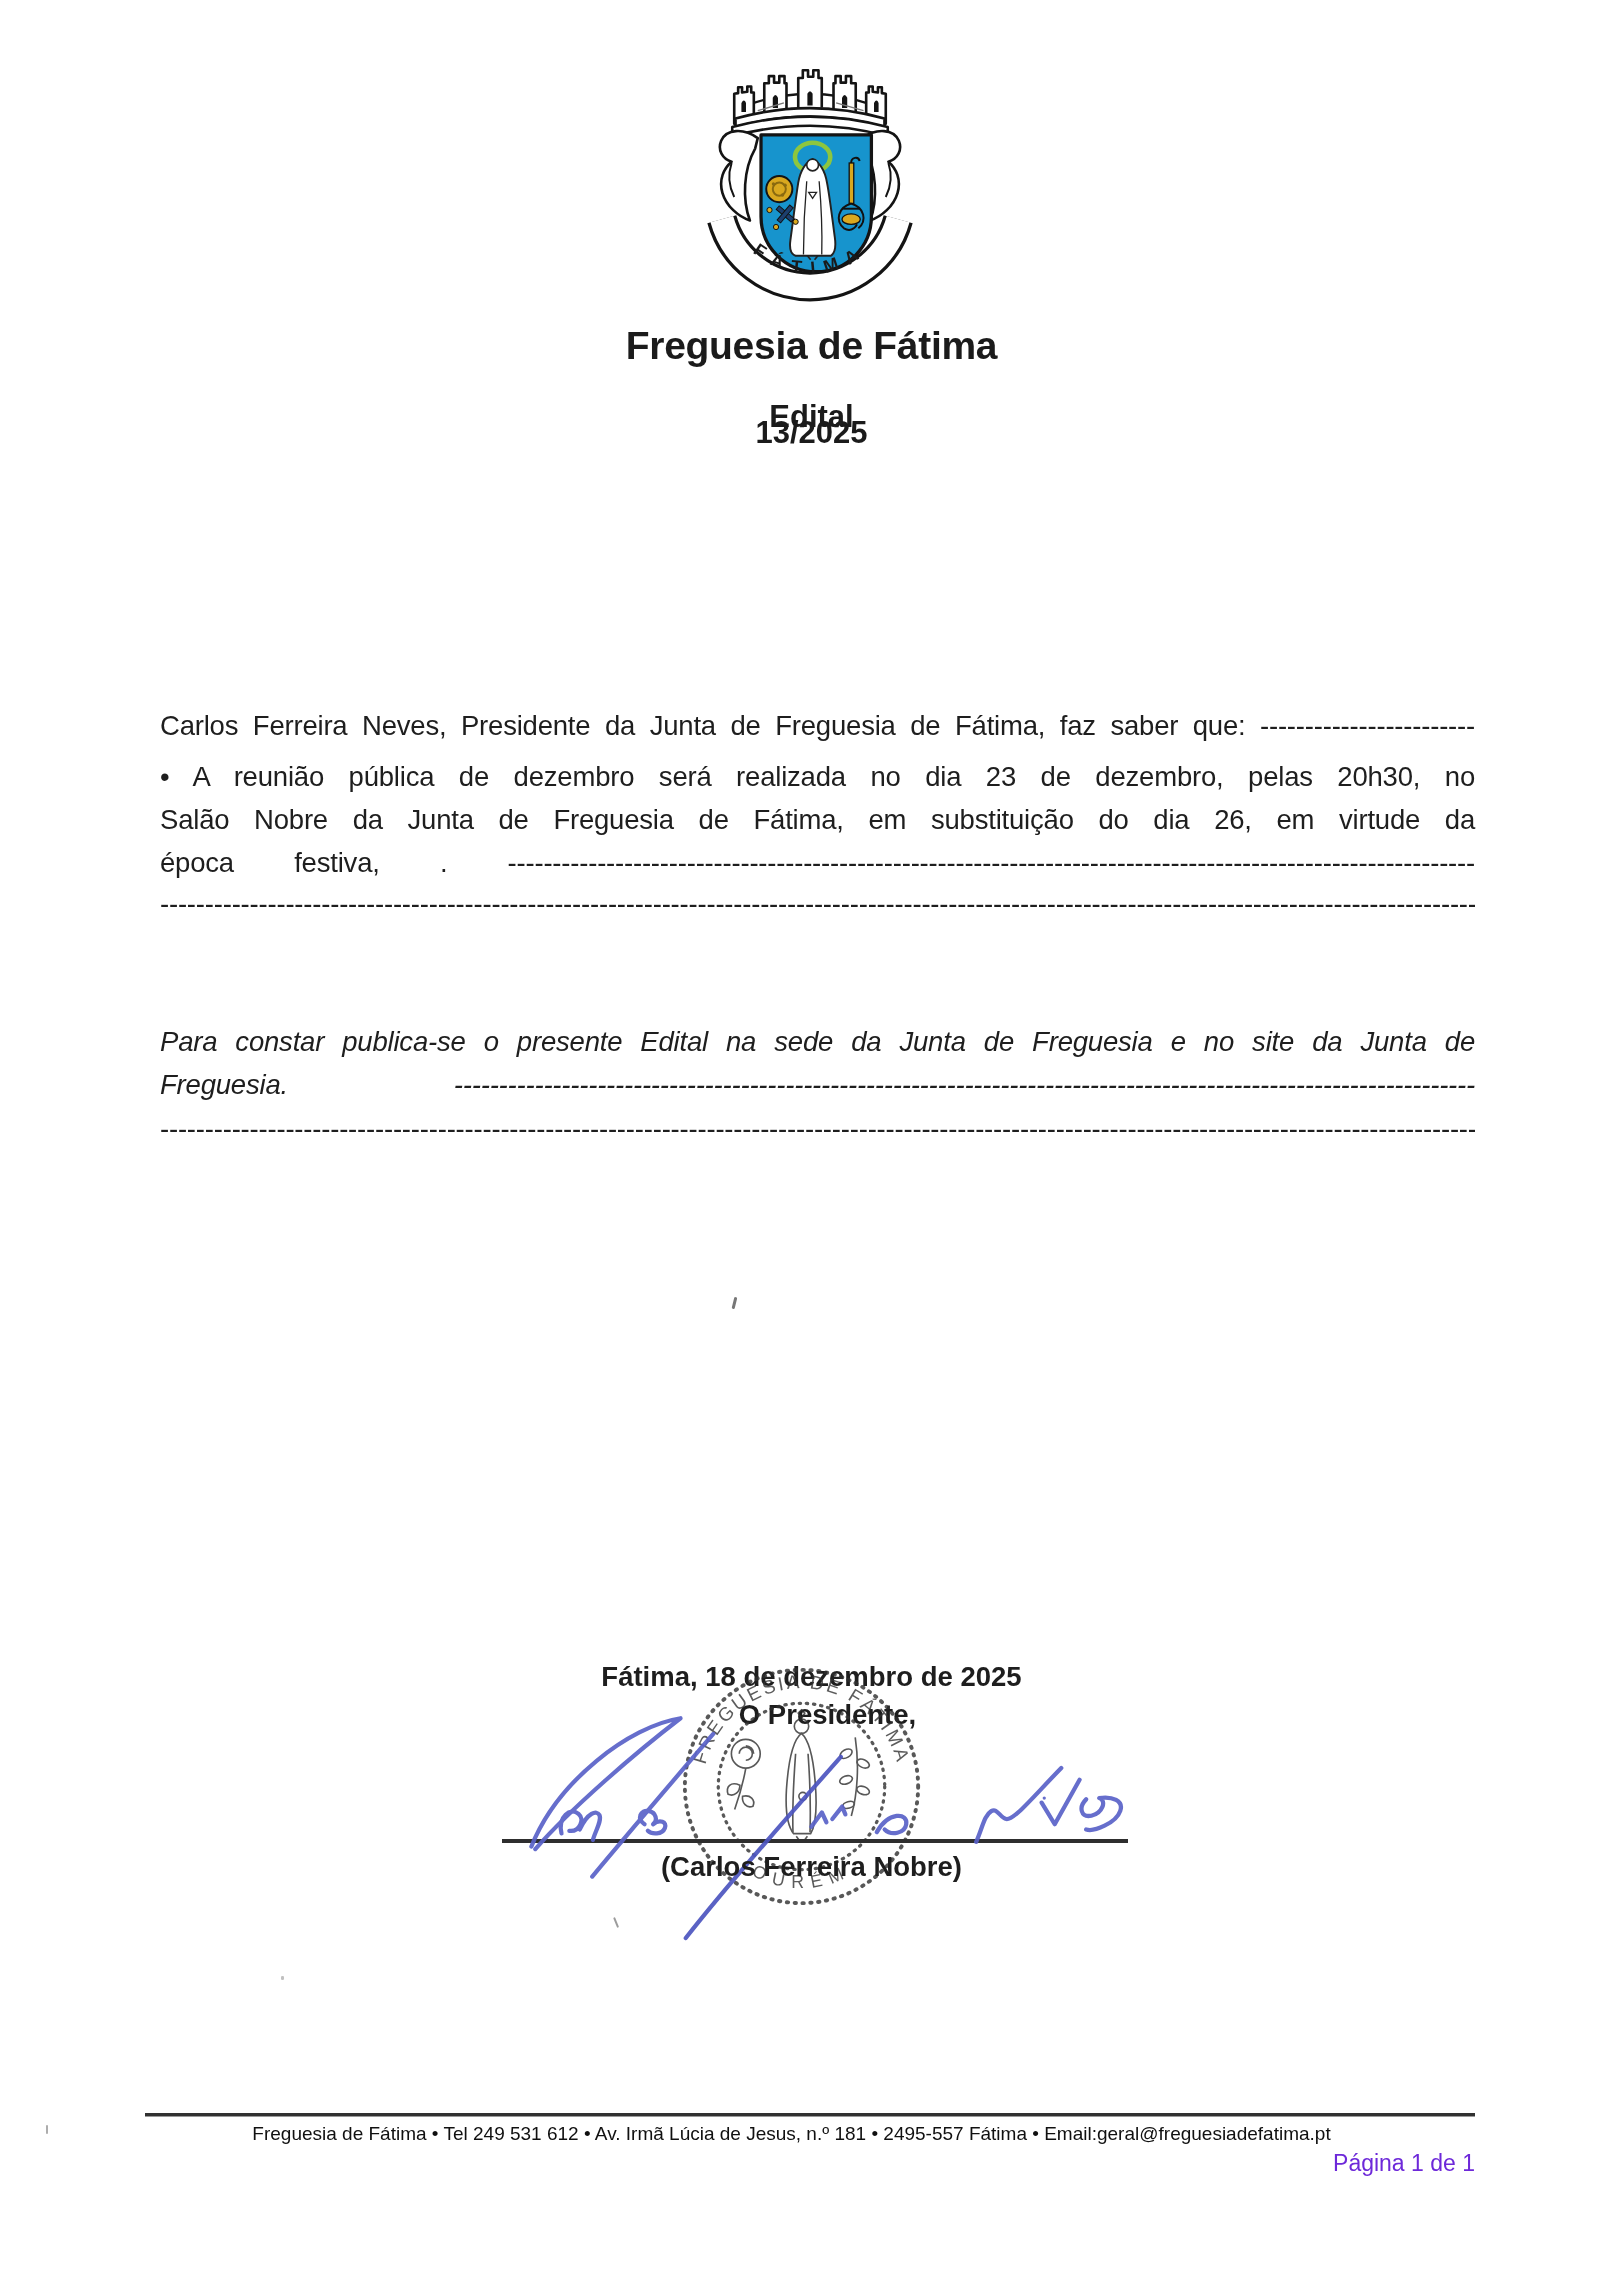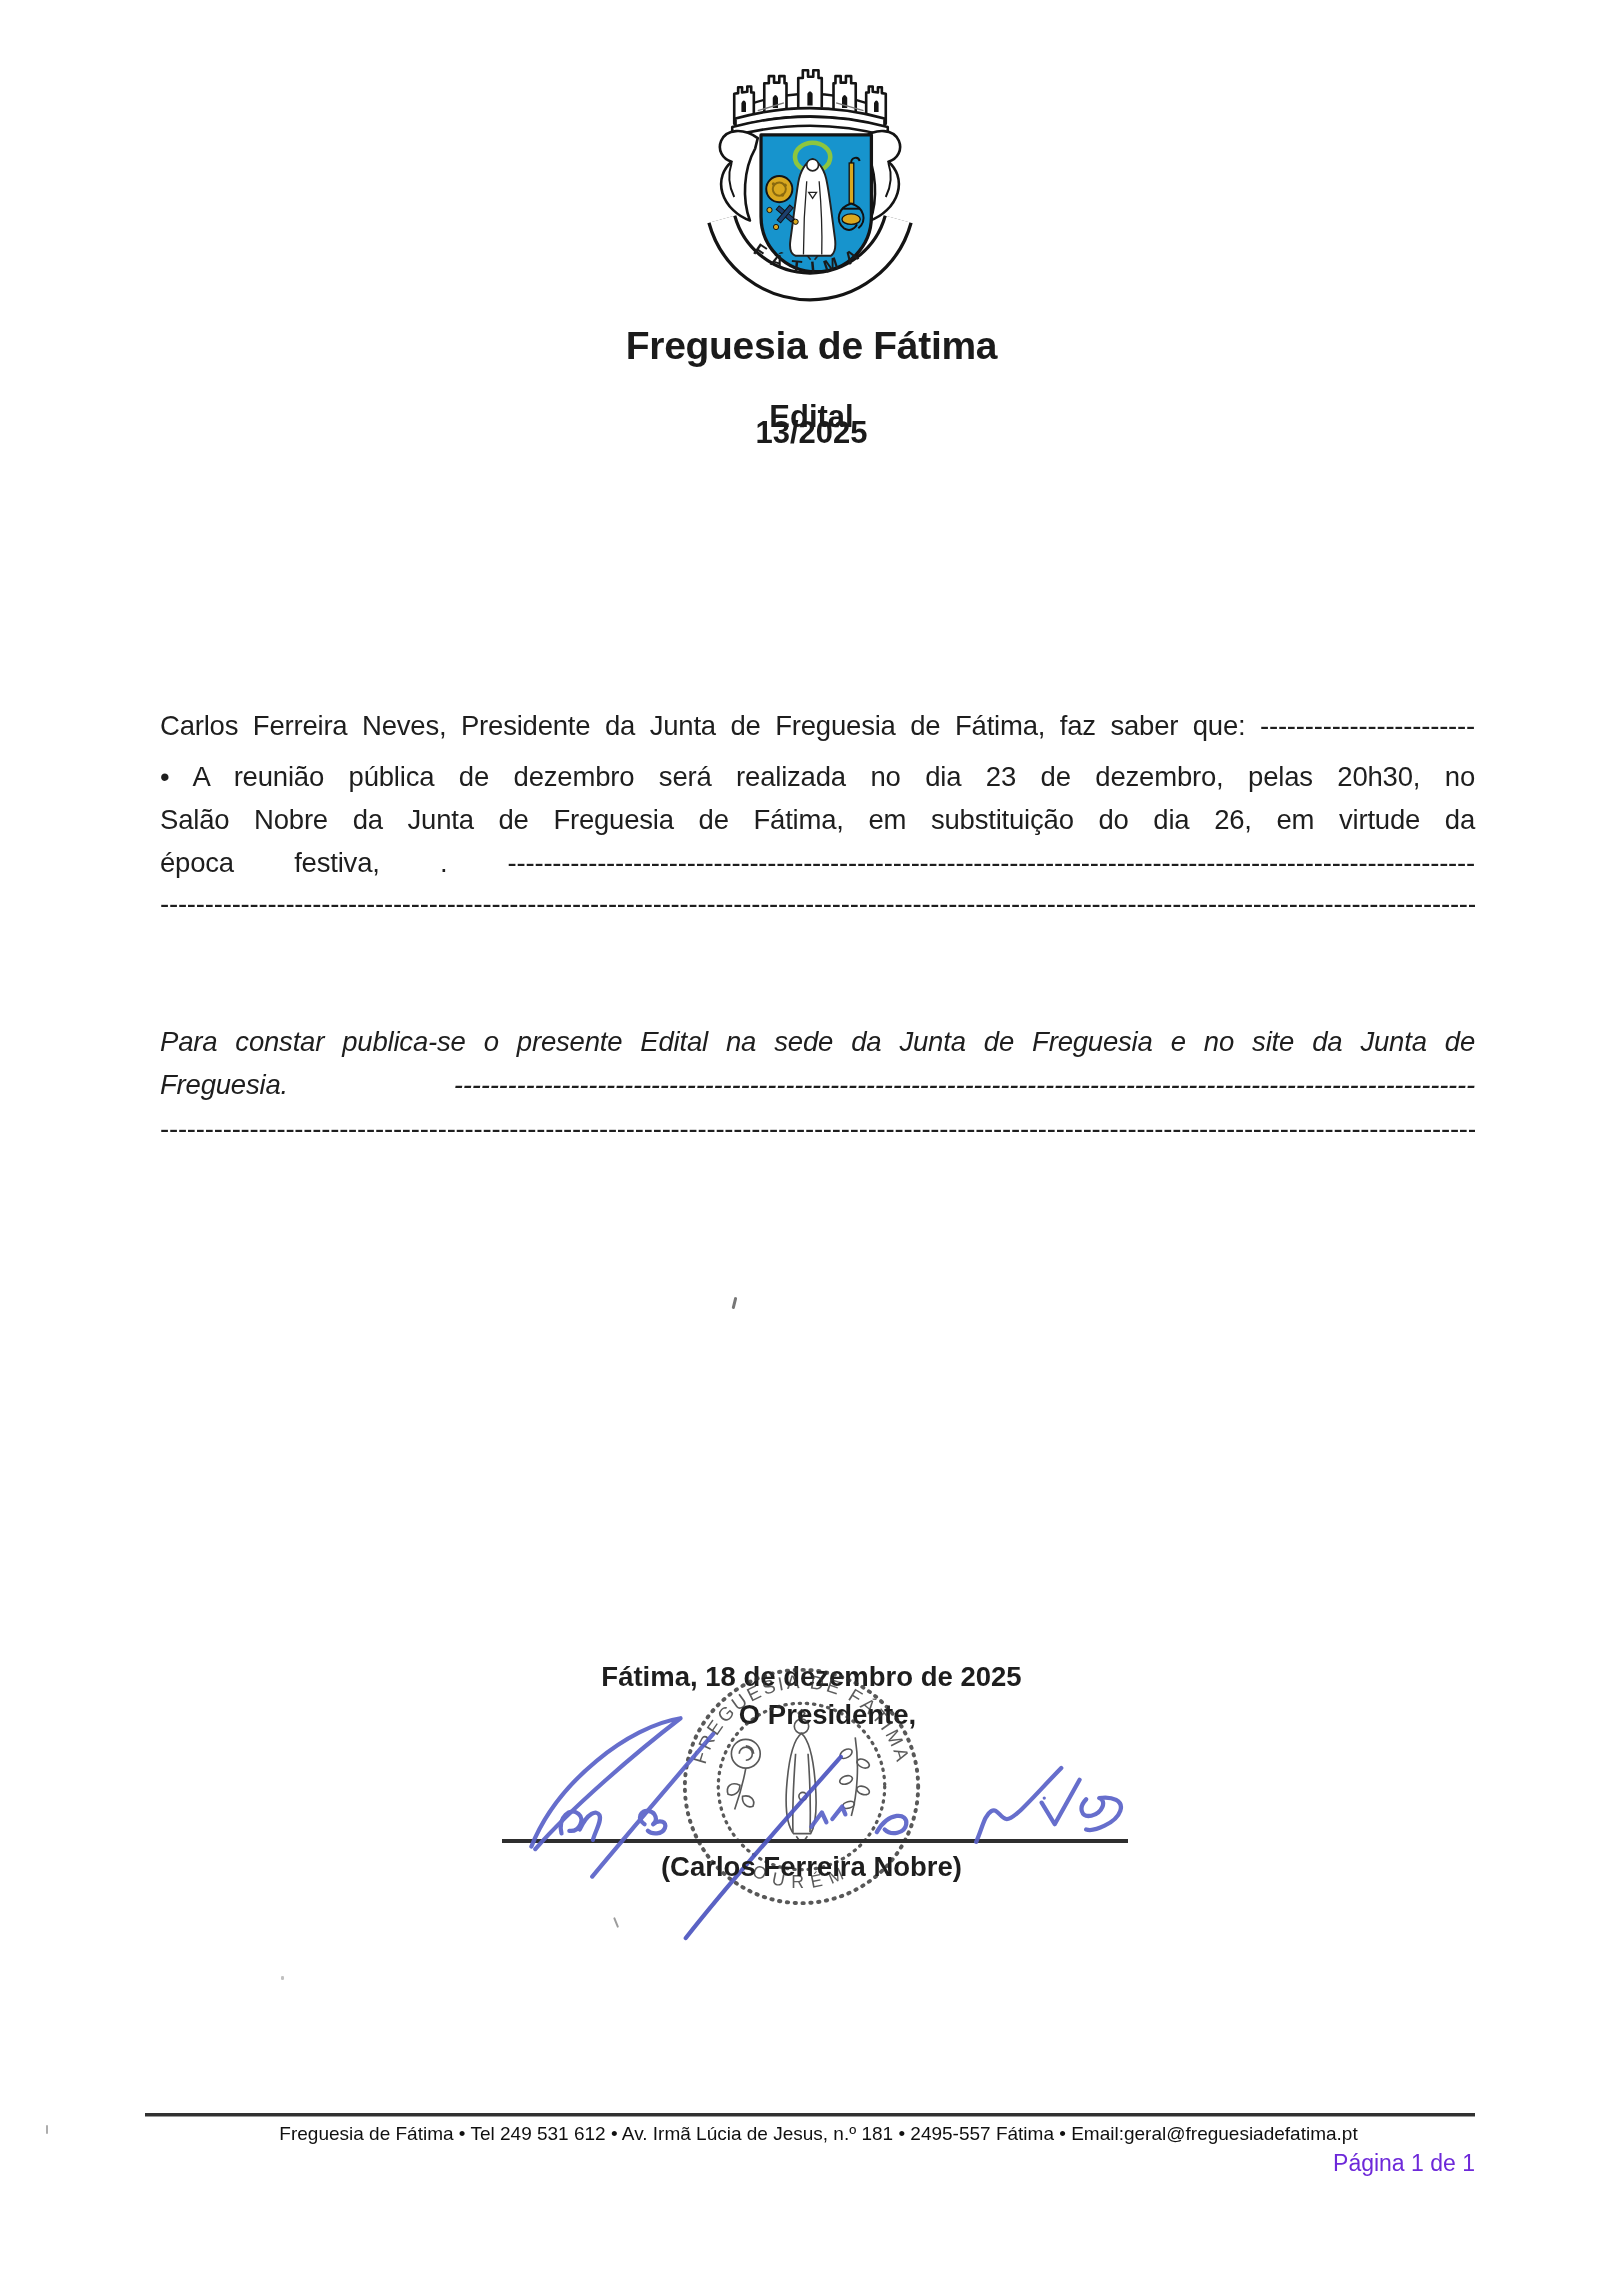--- a/index.html
+++ b/index.html
@@ -26,21 +26,21 @@
   #place-date{top:1655px;z-index:2;}
   #role{top:1693px;z-index:2;margin-left:16px;}
   #stamp{left:677px;top:1662px;width:249px;height:249px;z-index:3;}
   #sig-line{left:502px;top:1839px;width:626px;height:3.9px;background:#2e2e2e;z-index:4;}
   #sig-ink{left:484px;top:1662px;width:694px;height:314px;z-index:5;}
   #signer{top:1845px;z-index:6;}
   
   #footer-rule{left:145px;top:2113px;width:1330px;height:3.3px;background:#313131;
                border-bottom:1.3px solid #9a9a9a;z-index:1;}
   #footer-contact{left:0;width:1583px;text-align:center;top:2122px;font-size:19px;
-                  line-height:23.6px;color:#101010;margin-left:27px;}
+                  line-height:23.6px;color:#101010;}
   #page-number{left:160px;width:1315px;text-align:right;top:2150px;font-size:23px;
                line-height:26px;color:#6d28d9;}
   
   .artifact{background:#4a4a4a;border-radius:1.3px;}
   #art1{left:733px;top:1297px;width:2.6px;height:11.8px;transform:rotate(14deg);opacity:.75;}
   #art2{left:615px;top:1917px;width:2px;height:10.5px;transform:rotate(-22deg);opacity:.55;}
   #art3{left:281px;top:1976px;width:3.3px;height:3.9px;opacity:.35;}
   #art4{left:46px;top:2125px;width:2px;height:8.5px;opacity:.45;}
 </style>
 </head>

